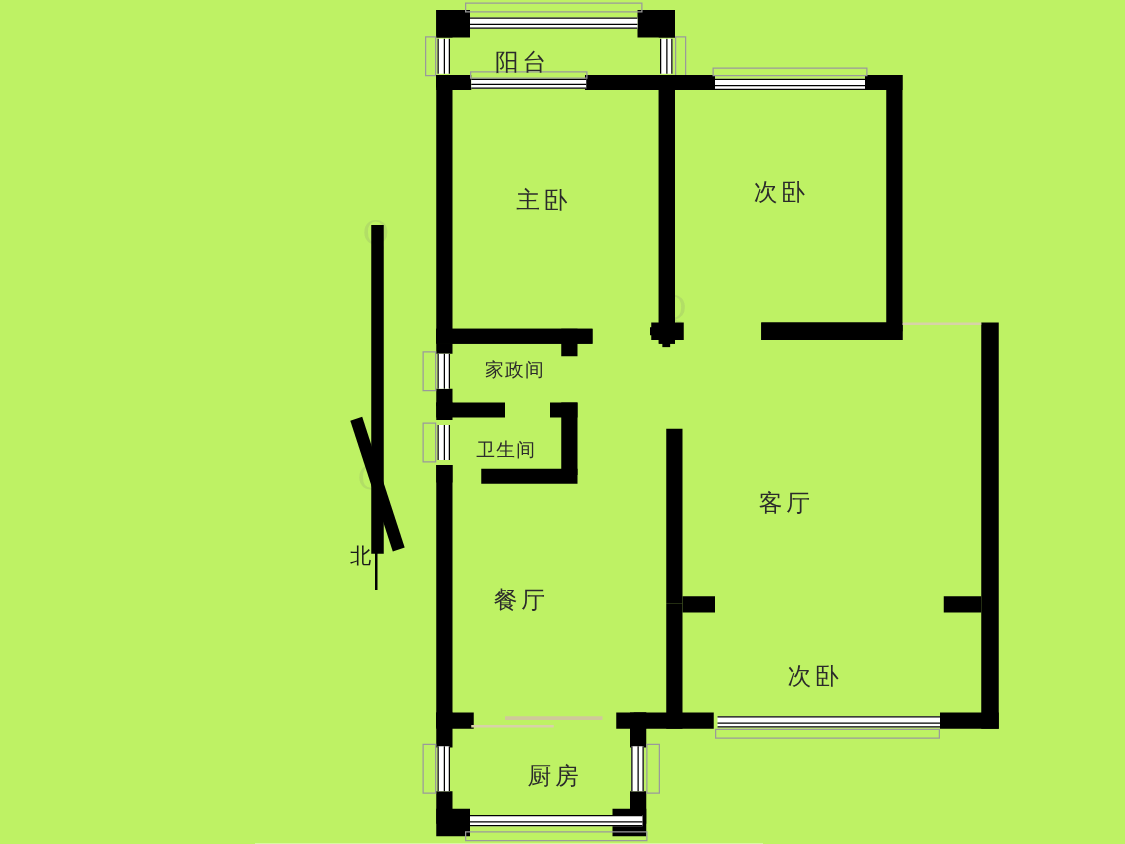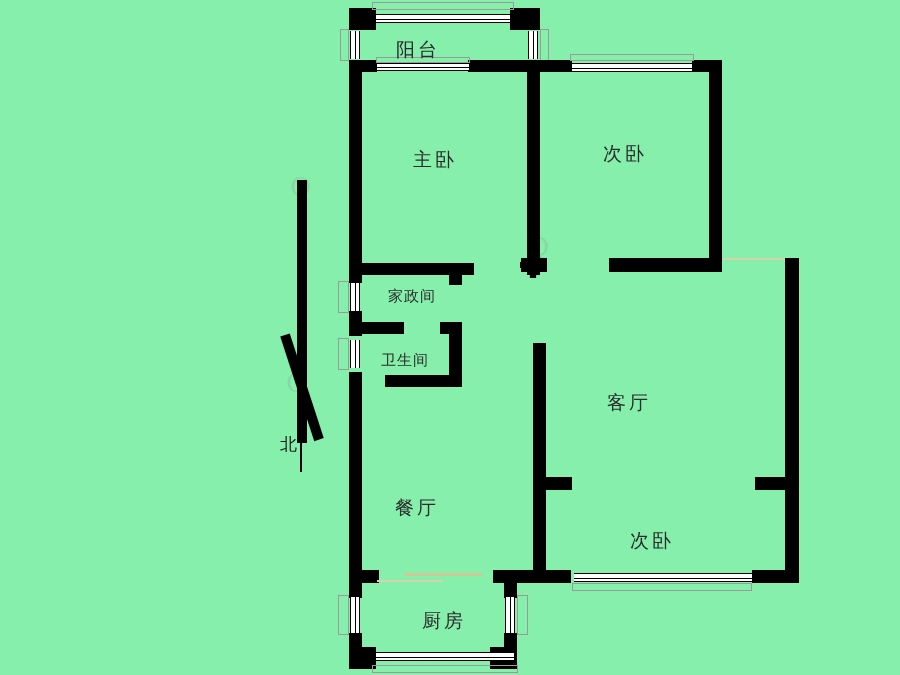--- a/index.html
+++ b/index.html
@@ -7,21 +7,21 @@
     padding: 0;
     background: #ffffff;
   }
   body {
     font-family: "Liberation Sans", sans-serif;
   }
   #plan {
     position: relative;
     width: 900px;
     height: 675px;
-    background: #86efac;
+    background: #bef264;
     overflow: hidden;
   }
   
   .wall {
     position: absolute;
     background: #000000;
   }
   
   .win-h {                 
     position: absolute;
@@ -197,21 +197,21 @@
   <div class="wall" style="left:752px; top:570px; width:47px; height:13px;"></div>
   <div class="win-frame" style="left:572px; top:583px; width:180px; height:8px;"></div>
   <div class="win-h" style="left:574px; top:573px; width:178px; height:9px;"></div>
 
   <div class="room-label" style="left:418px; top:50px;">阳台</div>
   <div class="room-label" style="left:435px; top:160px;">主卧</div>
   <div class="room-label" style="left:625px; top:154px;">次卧</div>
   <div class="room-label small" style="left:412px; top:296px;font-family:Liberation Serif, serif;">家政间</div>
   <div class="room-label small" style="left:405px; top:360px;text-align:right;">卫生间</div>
   <div class="room-label" style="left:629px; top:403px;">客厅</div>
-  <div class="room-label" style="left:417px; top:508px;">餐厅</div>
+  <div class="room-label" style="left:417px; top:480px;">餐厅</div>
   <div class="room-label" style="left:652px; top:541px;">次卧</div>
   <div class="room-label" style="left:444px; top:621px;">厨房</div>
 
   <div id="compass" style="left:255px; top:175px; width:90px; height:300px;">
 
     <div class="compass-needle" style="left:42px; top:5px; width:10px; height:263px;"></div>
 
     <div class="compass-needle" style="left:25px; top:160px; width:10px; height:110px;
                 transform-origin: 50% 0%; transform: rotate(-18deg);"></div>
 

